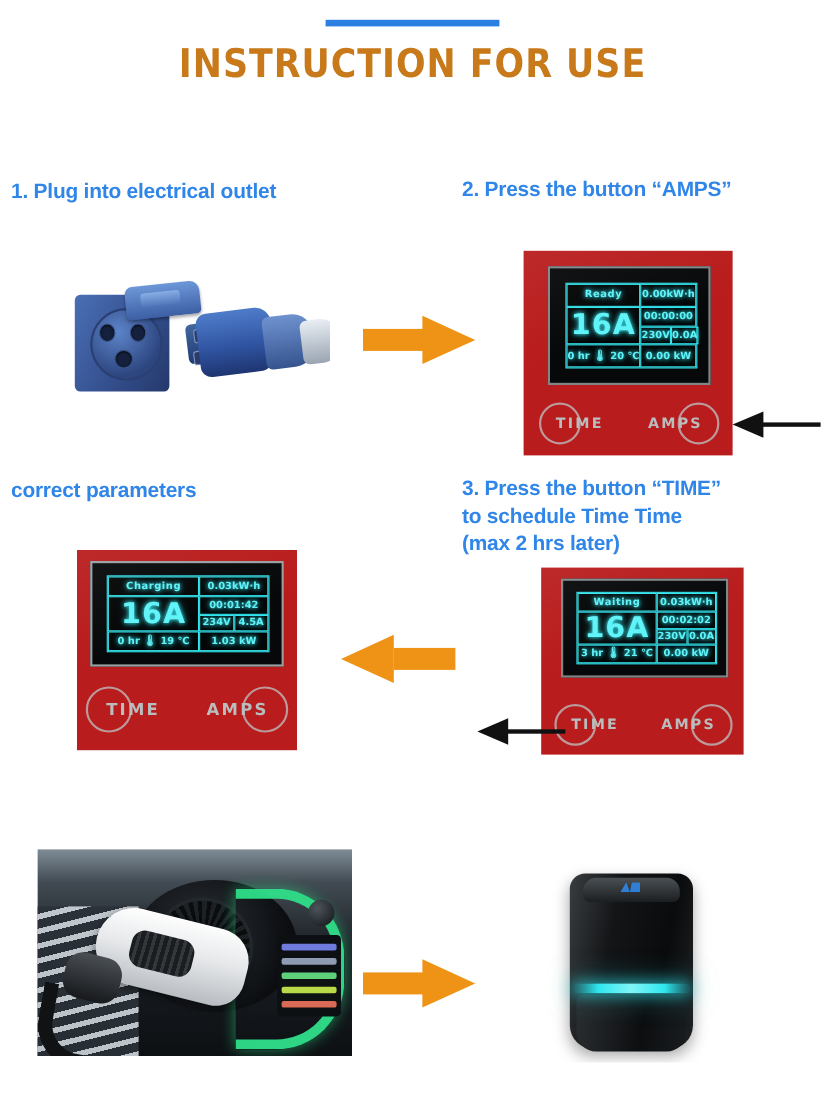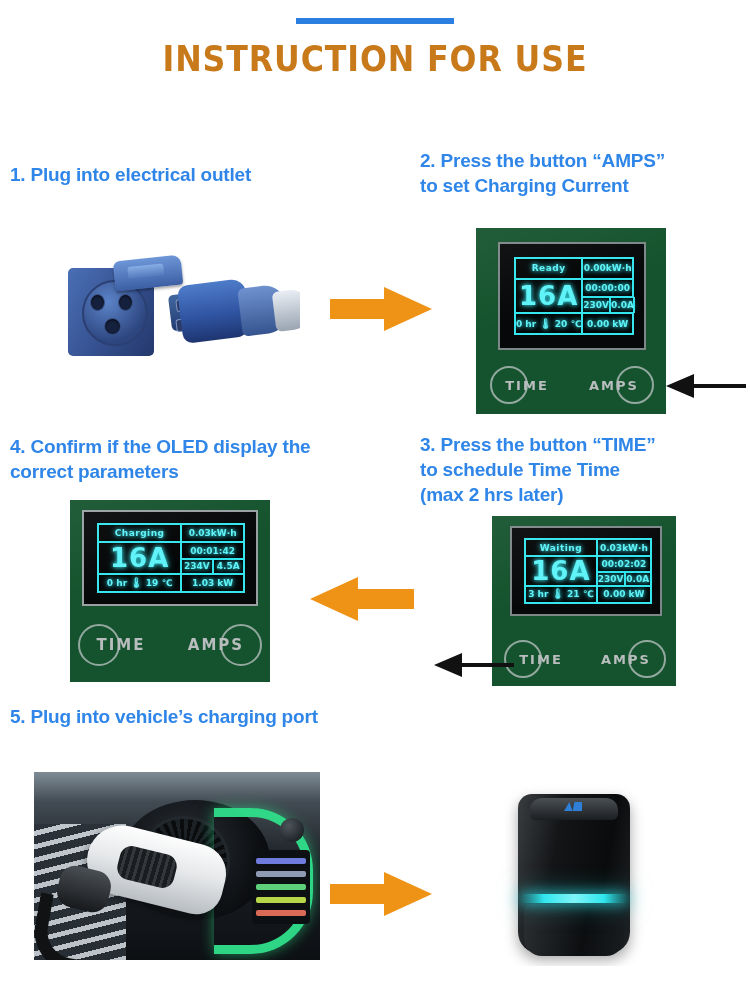--- a/index.html
+++ b/index.html
@@ -21,21 +21,21 @@
     color:#c8791a;
     transform:scaleX(0.88);
   }
 
   
   .caption{
     position:absolute;color:#2f86e8;font-weight:bold;
     font-size:19px;line-height:25px;letter-spacing:-0.2px;
   }
   .cap1{left:10px;top:162px;width:400px;}
-  .cap2{left:420px;top:148px;width:330px;}
+  .cap2{left:420px;top:160px;width:330px;}
   .cap3{left:420px;top:432px;width:330px;}
   .cap4{left:10px;top:434px;width:400px;}
   .cap5{left:10px;top:704px;width:420px;}
   .cap6{left:420px;top:704px;width:330px;}
 
   
   .arrow-o{position:absolute;}
   .arrow-o .shaft{
     position:absolute;background:#ef9316;
   }
@@ -62,21 +62,21 @@
   .arrow-b .bshaft{position:absolute;background:#111;height:4px;}
   .arrow-b .bhead{position:absolute;width:0;height:0;top:0;}
   .ab-left .bshaft{left:24px;top:10px;width:56px;}
   .ab-left .bhead{left:0;
     border-top:12px solid transparent;border-bottom:12px solid transparent;
     border-right:28px solid #111;}
   .arrowb1{left:666px;top:374px;width:82px;height:24px;}
   .arrowb2{left:434px;top:653px;width:82px;height:24px;}
 
   
-  .device{position:absolute;background:#14532d;overflow:hidden;}
+  .device{position:absolute;background:#b91c1c;overflow:hidden;}
   .device::after{
     content:"";position:absolute;inset:0;
     background:linear-gradient(160deg,rgba(255,255,255,.06) 0%,rgba(255,255,255,0) 42%);
     pointer-events:none;
   }
   .oled-frame{
     position:absolute;border:2px solid #7f8688;background:#060809;
     box-sizing:border-box;
   }
   .oled{
@@ -291,21 +291,20 @@
     <div class="plug-grip"></div>
   </div>
 
   <div class="arrow-o ao-right arrow1">
     <div class="shaft"></div>
     <div class="head"></div>
   </div>
 
   <div class="caption cap2">
     <div>2. Press the button “AMPS”</div>
-    <div>to set Charging Current</div>
   </div>
 
   <div class="device" style="left:476px;top:228px;width:190px;height:186px;">
     <div class="oled-frame" style="left:22px;top:14px;width:148px;height:108px;">
       <div class="oled" style="left:14px;top:13px;width:120px;height:78px;">
         <div class="oled-grid">
           <div class="cell c-status">Ready</div>
           <div class="cell c-energy">0.00kW·h</div>
           <div class="cell c-amp">16A</div>
           <div class="c-right2">
@@ -335,21 +334,20 @@
       </div>
     </div>
   </div>
 
   <div class="arrow-b ab-left arrowb1">
     <div class="bshaft"></div>
     <div class="bhead"></div>
   </div>
 
   <div class="caption cap4">
-    <div>4. Confirm if the OLED display the</div>
     <div>correct parameters</div>
   </div>
 
   <div class="device" style="left:70px;top:500px;width:200px;height:182px;">
     <div class="oled-frame" style="left:12px;top:10px;width:176px;height:96px;border-color:#9aa0a2;">
       <div class="oled" style="left:13px;top:11px;width:148px;height:70px;">
         <div class="oled-grid">
           <div class="cell c-status">Charging</div>
           <div class="cell c-energy">0.03kW·h</div>
           <div class="cell c-amp">16A</div>
@@ -425,23 +423,20 @@
         <div class="lbl">AMPS</div>
       </div>
     </div>
   </div>
 
   <div class="arrow-b ab-left arrowb2">
     <div class="bshaft"></div>
     <div class="bhead"></div>
   </div>
 
-  <div class="caption cap5">
-    <div>5. Plug into vehicle’s charging port</div>
-  </div>
 
   <div class="photo" style="left:34px;top:772px;width:286px;height:188px;">
     <div class="ev"></div>
     <div class="ev-grille"></div>
     <div class="ev-port"></div>
     <div class="ev-port-in"></div>
     <div class="ev-ring"></div>
     <div class="ev-knob"></div>
     <div class="ev-dash">
       <span style="background:#6f7bdd;"></span>

